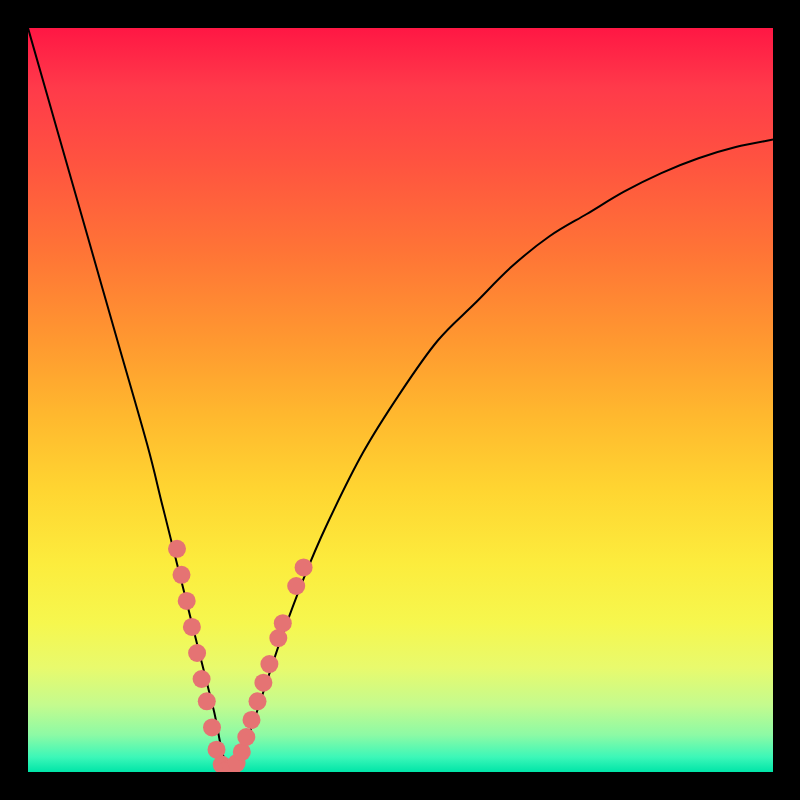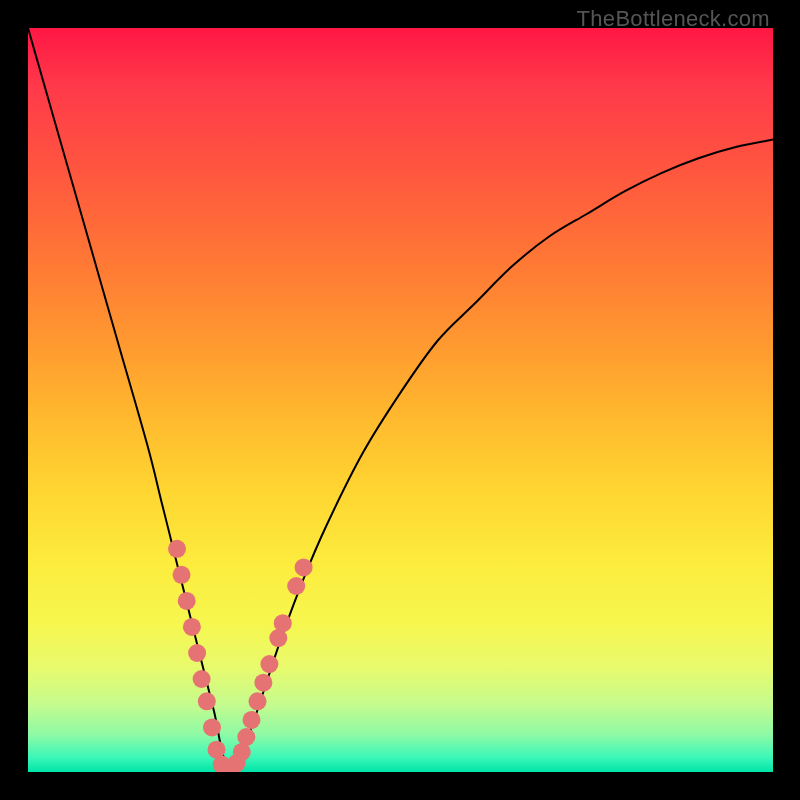--- a/index.html
+++ b/index.html
@@ -48,21 +48,20 @@
       width: 745px;
       height: 744px;
     }
     .curve { fill: none; stroke: #000; stroke-width: 2; }
     .dot { fill: #e57373; }
   </style>
 </head>
 <body>
 
 <div class="chart-container">
-  <div class="watermark">TheBottleneck.com</div>
   <div class="plot-area">
     <svg class="curve-layer" viewBox="0 0 745 744" preserveAspectRatio="none">
       <path class="curve" d="M0.0,0.0 C5.0,17.4 19.9,69.4 29.8,104.2 C39.7,138.9 49.7,173.6 59.6,208.3 C69.5,243.0 79.5,277.8 89.4,312.5 C99.3,347.2 111.8,389.4 119.2,416.6 C126.7,443.9 129.1,456.3 134.1,476.2 C139.1,496.0 144.0,515.8 149.0,535.7 C154.0,555.5 159.6,577.8 163.9,595.2 C168.2,612.6 171.3,625.0 175.1,639.8 C178.8,654.7 183.1,670.8 186.3,684.5 C189.4,698.1 191.2,711.8 193.7,721.7 C196.2,731.6 198.7,741.5 201.2,744.0 C203.6,746.5 204.9,744.0 208.6,736.6 C212.3,729.1 218.5,713.0 223.5,699.4 C228.5,685.7 233.4,669.6 238.4,654.7 C243.4,639.8 247.1,627.4 253.3,610.1 C259.5,592.7 268.2,569.2 275.6,550.6 C283.1,532.0 288.1,519.6 298.0,498.5 C307.9,477.4 322.8,446.4 335.3,424.1 C347.7,401.8 360.1,383.2 372.5,364.6 C384.9,346.0 397.3,327.4 409.8,312.5 C422.2,297.6 434.6,287.7 447.0,275.3 C459.4,262.9 471.8,249.2 484.3,238.1 C496.7,226.9 509.1,217.0 521.5,208.3 C533.9,199.6 546.3,193.4 558.8,186.0 C571.2,178.6 583.6,170.5 596.0,163.7 C608.4,156.9 620.8,150.7 633.3,145.1 C645.7,139.5 658.1,134.5 670.5,130.2 C682.9,125.9 695.3,122.1 707.8,119.0 C720.2,115.9 738.8,112.8 745.0,111.6"></path>
       <g>
           <circle cx="149.0" cy="520.8" r="9" class="dot"></circle>
           <circle cx="153.5" cy="546.8" r="9" class="dot"></circle>
           <circle cx="158.7" cy="572.9" r="9" class="dot"></circle>
           <circle cx="163.9" cy="598.9" r="9" class="dot"></circle>
           <circle cx="169.1" cy="625.0" r="9" class="dot"></circle>
           <circle cx="173.6" cy="651.0" r="9" class="dot"></circle>

